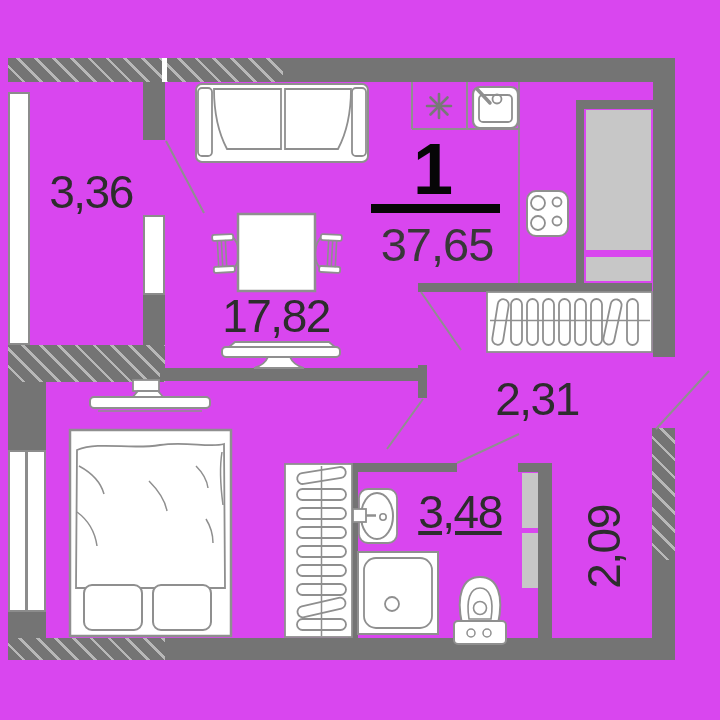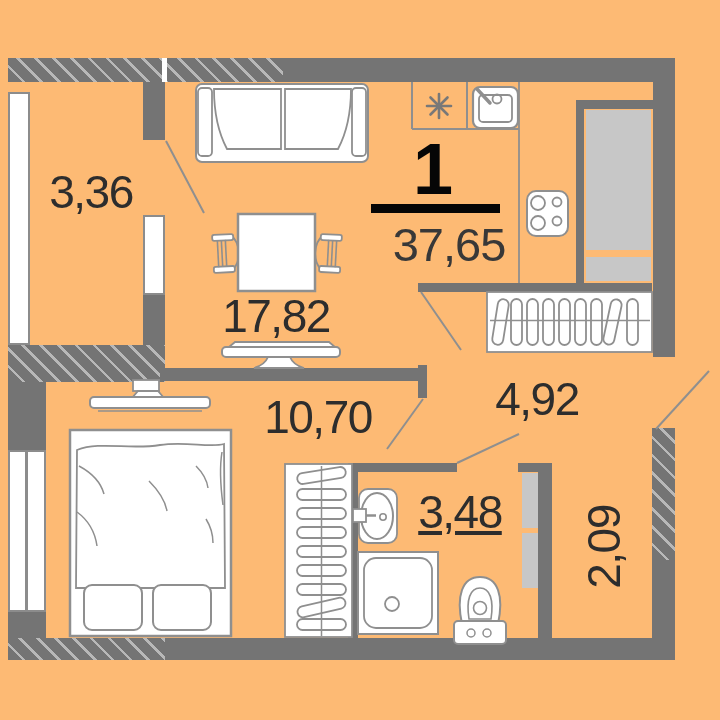--- a/index.html
+++ b/index.html
@@ -1,31 +1,31 @@
 <!DOCTYPE html>
 <html><head>
 <meta charset="utf-8">
 <style>
   html,body{margin:0;padding:0;background:#fff;}
-  #plan{position:relative;width:720px;height:720px;background:#fdba74;overflow:hidden;
+  #plan{position:relative;width:720px;height:720px;background:#d946ef;overflow:hidden;
         font-family:"Liberation Sans", sans-serif;}
   .wall{position:absolute;background:#747474;}
   .hatch{position:absolute;background-color:#747474;
          background-image:repeating-linear-gradient(45deg, rgba(255,255,255,0) 0 10px, #b8b8b8 10px 12.6px);}
   .lightbox{position:absolute;background:#c7c7c7;}
   .winbox{position:absolute;background:#fff;border:2px solid #8c8c8c;box-sizing:border-box;}
   .whitegap{position:absolute;background:#ffffff;}
   .area-label{position:absolute;transform:translate(-50%,-50%);font-size:46px;line-height:1;
               color:#2d2d2d;letter-spacing:-1.5px;white-space:nowrap;font-weight:400;z-index:30;}
   .rot{transform:translate(-50%,-50%) rotate(-90deg);}
   #rooms-count{position:absolute;left:432px;top:169px;transform:translate(-50%,-50%);
                font-size:72px;font-weight:800;color:#060606;letter-spacing:-2px;z-index:30;}
   #total-bar{position:absolute;left:371px;top:204px;width:129px;height:9px;background:#060606;z-index:30;}
   #total-area{position:absolute;left:437px;top:244px;transform:translate(-50%,-50%);
-              font-size:47px;color:#383838;letter-spacing:-1px;z-index:30;margin-left:12px;}
+              font-size:47px;color:#383838;letter-spacing:-1px;z-index:30;}
   svg{position:absolute;left:0;top:0;z-index:20;pointer-events:none;}
   .divline{position:absolute;background:#8c8c8c;}
 </style>
 </head>
 <body>
 
 <div id="plan">
 
   <div class="hatch" style="left:8px;top:58px;width:275px;height:24px;"></div>
   <div class="wall" style="left:283px;top:58px;width:392px;height:24px;"></div>
@@ -209,22 +209,21 @@
         <line x1="421" y1="292" x2="461" y2="350"></line>
         <line x1="423" y1="399" x2="387" y2="449"></line>
         <line x1="656" y1="429" x2="709" y2="371"></line>
         <line x1="457" y1="463" x2="519" y2="434"></line>
       </g>
     </g>
   </svg>
 
   <div class="area-label" style="left:91px;top:192px;">3,36</div>
   <div class="area-label" style="left:276px;top:316px;">17,82</div>
-  <div class="area-label" style="left:318px;top:417px;">10,70</div>
-  <div class="area-label" style="left:537px;top:399px;">4,92</div>
+  <div class="area-label" style="left:537px;top:399px;">2,31</div>
   <div class="area-label" style="left:460px;top:512px;text-decoration:underline;">3,48</div>
   <div class="area-label rot" style="left:604px;top:547px;">2,09</div>
 
   <div id="rooms-count">1</div>
   <div id="total-bar"></div>
   <div id="total-area">37,65</div>
 
 </div>
 
 </body></html>

